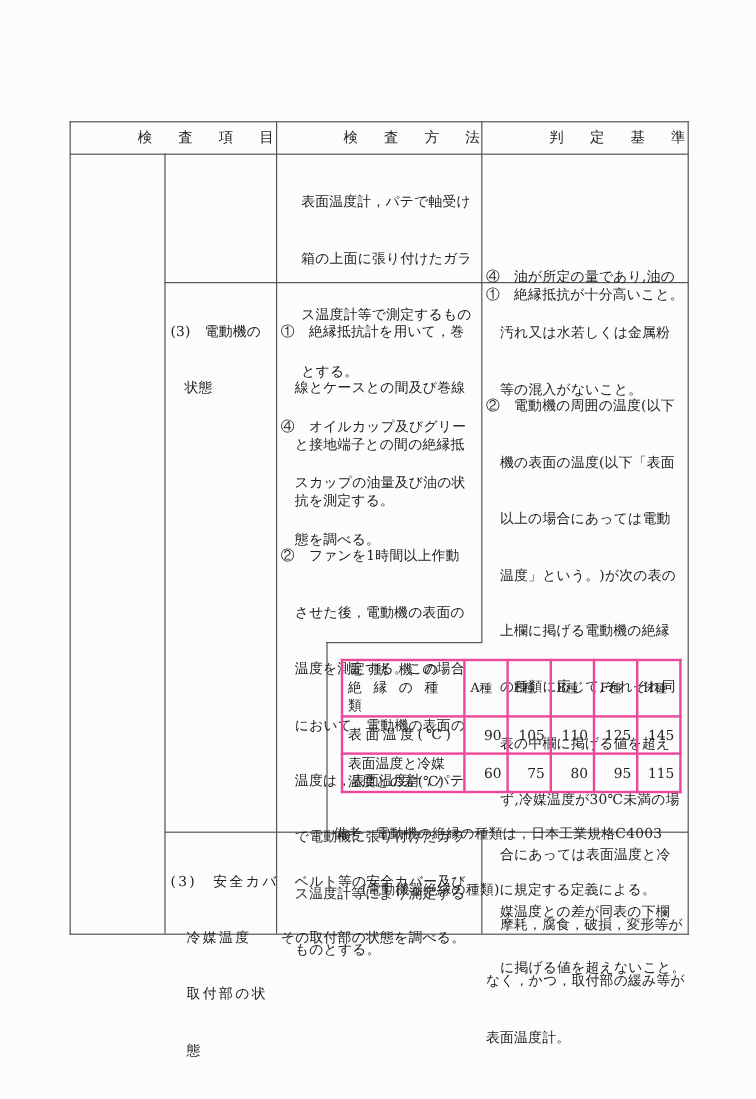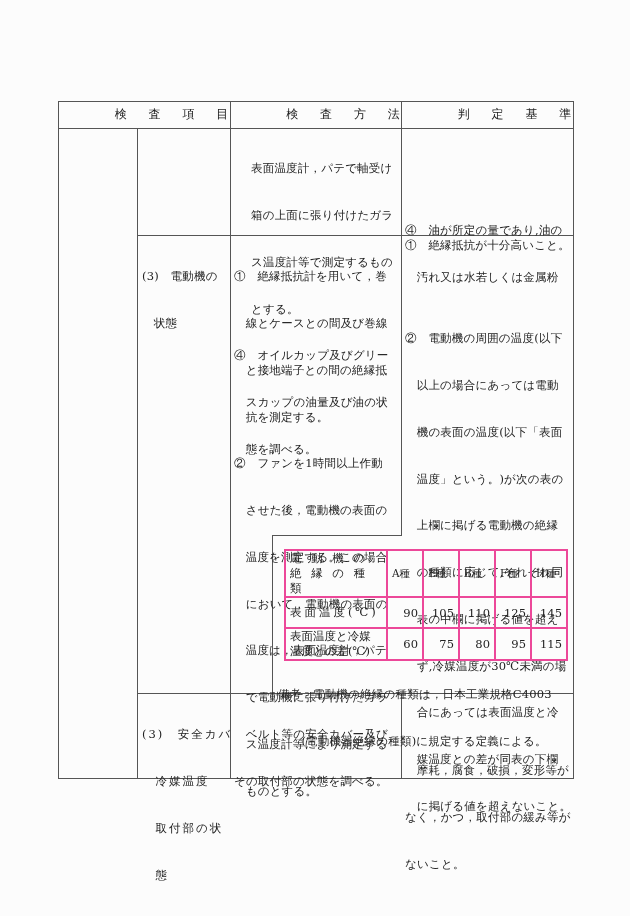--- a/index.html
+++ b/index.html
@@ -43,20 +43,21 @@
   <div>箱の上面に張り付けたガラ</div>
   <div>ス温度計等で測定するもの</div>
   <div>とする。</div>
   <div style="margin-left:-17px;">④　オイルカップ及びグリー</div>
   <div style="margin-left:-17px;">　スカップの油量及び油の状</div>
   <div style="margin-left:-17px;">　態を調べる。</div>
 </div>
 <div class="txt" style="left:405px;top:192px;">
   <div>④　油が所定の量であり,油の</div>
   <div>　汚れ又は水若しくは金属粉</div>
+  <div>　等の混入がないこと。</div>
 </div>
 
 <div class="txt" style="left:142px;top:238px;">
   <div>(3)　電動機の</div>
   <div>　状態</div>
 </div>
 <div class="txt" style="left:234px;top:238px;">
   <div>①　絶縁抵抗計を用いて，巻</div>
   <div>　線とケースとの間及び巻線</div>
   <div>　と接地端子との間の絶縁抵</div>
@@ -66,22 +67,22 @@
   <div>　温度を測定する。この場合</div>
   <div>　において，電動機の表面の</div>
   <div>　温度は，表面温度計，パテ</div>
   <div>　で電動機に張り付けたガラ</div>
   <div>　ス温度計等により測定する</div>
   <div>　ものとする。</div>
 </div>
 <div class="txt" style="left:405px;top:238px;">①　絶縁抵抗が十分高いこと。</div>
 <div class="txt" style="left:405px;top:300px;">
   <div>②　電動機の周囲の温度(以下</div>
+  <div>　機の表面の温度(以下「表面</div>
   <div>　以上の場合にあっては電動</div>
-  <div>　機の表面の温度(以下「表面</div>
   <div>　温度」という。)が次の表の</div>
   <div>　上欄に掲げる電動機の絶縁</div>
   <div>　の種類に応じて,それぞれ同</div>
   <div>　表の中欄に掲げる値を超え</div>
   <div>　ず,冷媒温度が30℃未満の場</div>
   <div>　合にあっては表面温度と冷</div>
   <div>　媒温度との差が同表の下欄</div>
   <div>　に掲げる値を超えないこと。</div>
 </div>
 
@@ -131,14 +132,14 @@
   <div>　取付部の状</div>
   <div>　態</div>
 </div>
 <div class="txt" style="left:234px;top:696px;">
   <div>　ベルト等の安全カバー及び</div>
   <div>その取付部の状態を調べる。</div>
 </div>
 <div class="txt" style="left:405px;top:732px;">
   <div>　摩耗，腐食，破損，変形等が</div>
   <div>なく，かつ，取付部の緩み等が</div>
-  <div>ないこと。</div>
+  <div>表面温度計。</div>
 </div>
 
 </body></html>

